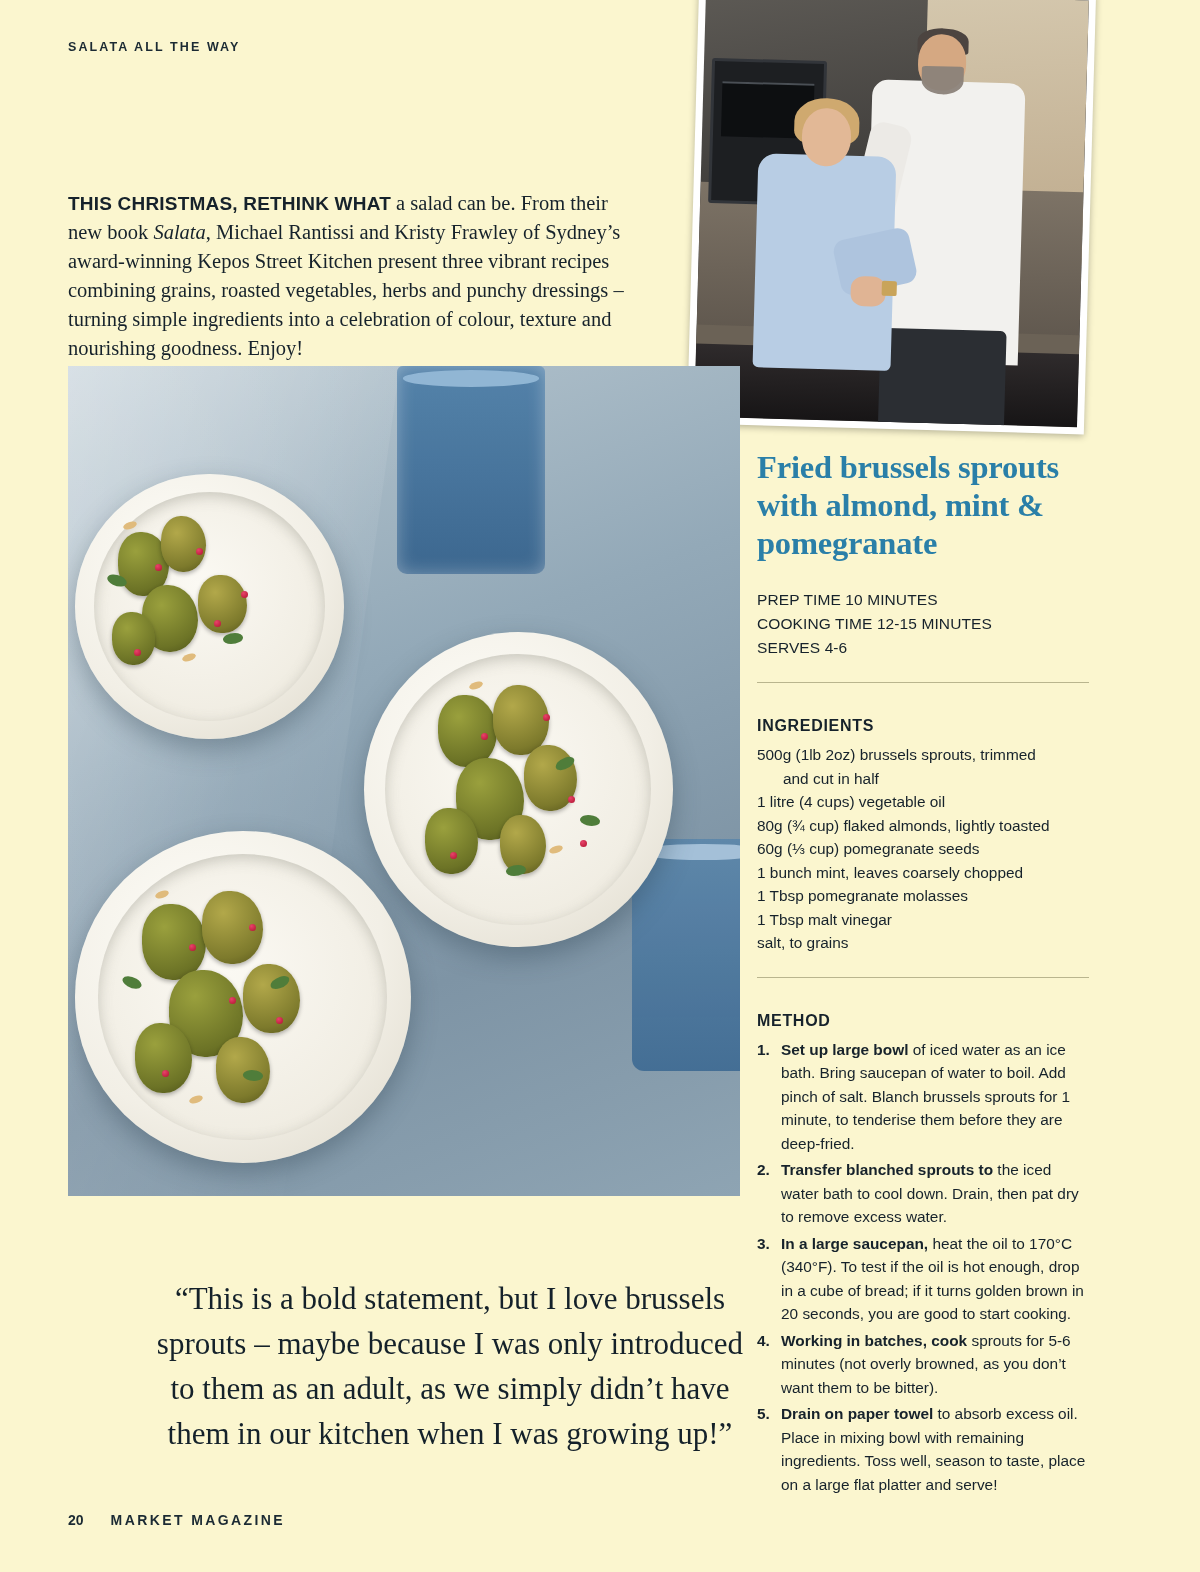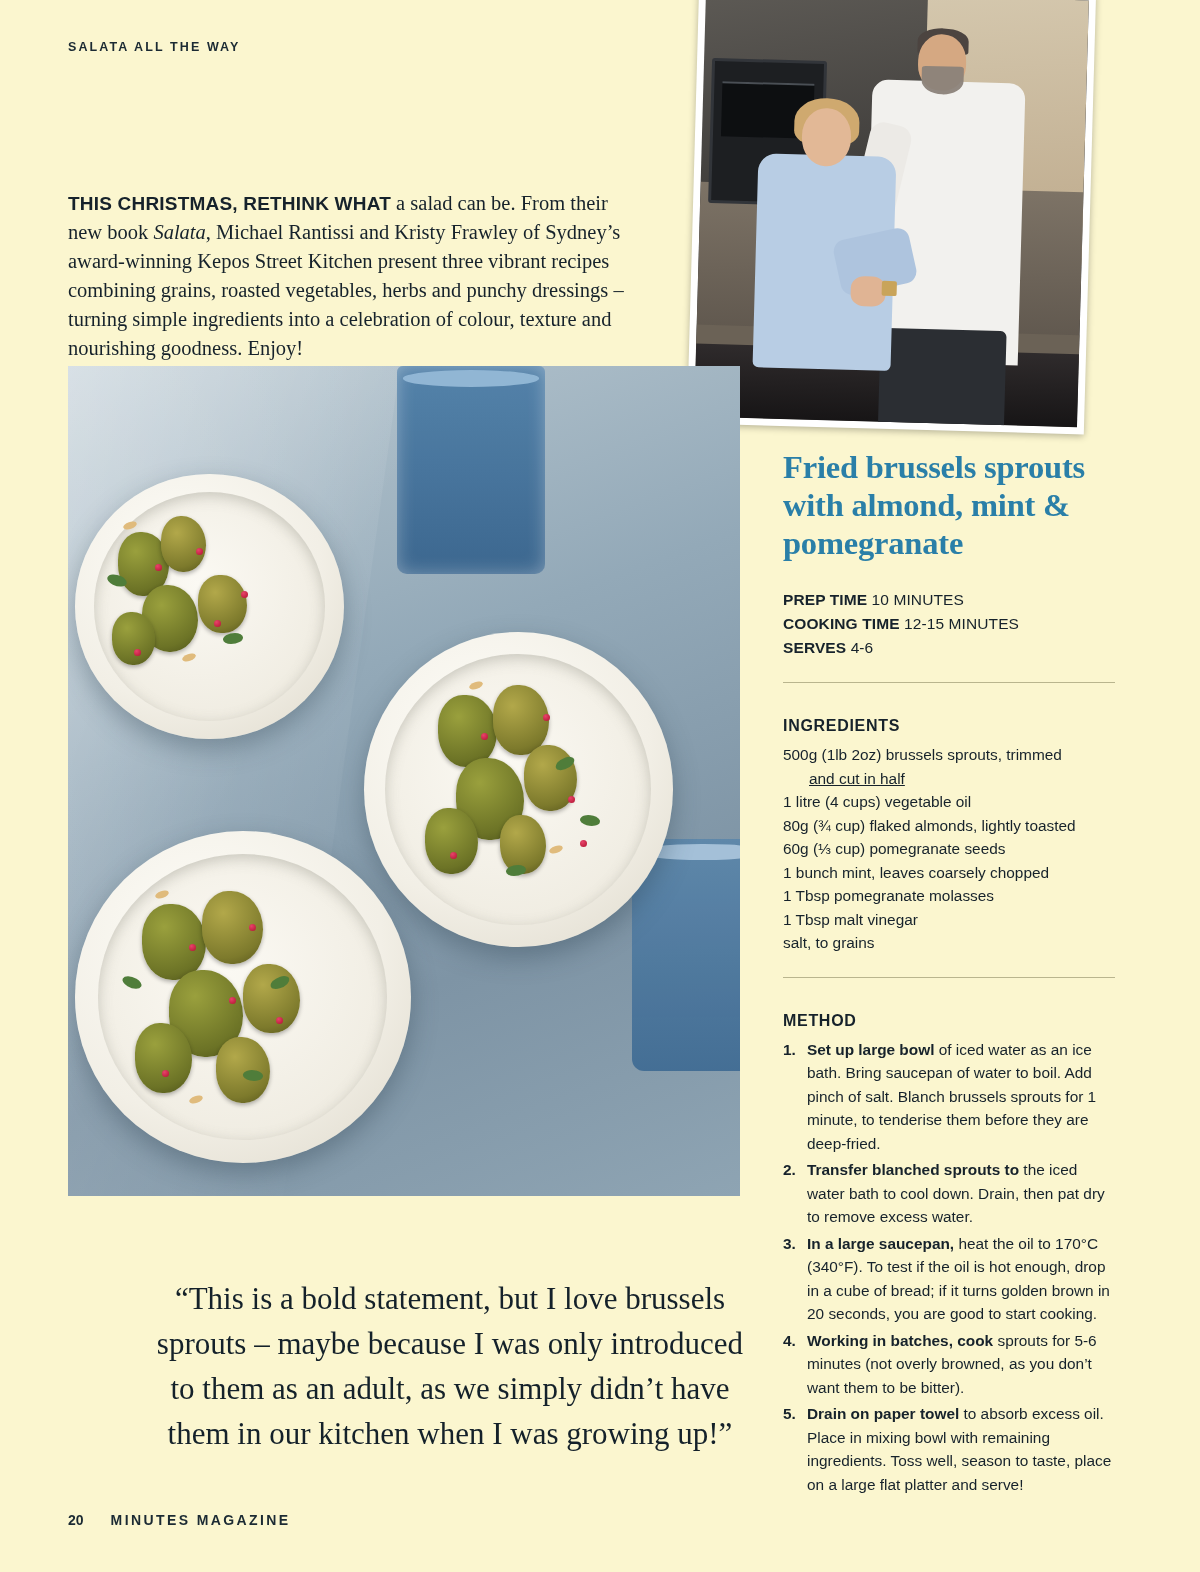--- a/index.html
+++ b/index.html
@@ -211,45 +211,45 @@
     font-size: 14px;
     letter-spacing: 2.4px;
     font-weight: bold;
     color: #1b2a33;
   }
   .folio .num { margin-right: 27px; font-weight: bold; letter-spacing: 0; }
 
   
   .recipe {
     position: absolute;
-    left: 783px;
+    left: 757px;
     top: 448px;
     width: 332px;
     color: #16222b;
   }
   .recipe h1 {
     margin: 0 0 26px 0;
     font-family: "Liberation Serif", serif;
     font-weight: bold;
     font-size: 32.5px;
     line-height: 38px;
     color: #2a7fa8;
     letter-spacing: -0.2px;
   }
   .meta { font-size: 15.5px; line-height: 24px; letter-spacing: .1px; }
-  .meta .k { font-weight: bold; }
+  .meta .k { font-weight: normal; }
   .rule { height: 1px; background: #b9b58e; margin: 22px 0 18px 0; }
   .sec-title {
     font-size: 16px; font-weight: bold; letter-spacing: .7px;
     margin-bottom: 8px;
     margin-top: 34px;
   }
   .ingredients { font-size: 15.4px; line-height: 23.5px; }
   .ingredients div { padding-left: 0; }
-  .ingredients div.cont { padding-left: 26px; text-decoration: underline; }
+  .ingredients div.cont { padding-left: 26px; }
   .method { font-size: 15.4px; line-height: 23.5px; }
   .method .step { display: flex; margin-bottom: 3px; }
   .method .step .n { width: 24px; flex: 0 0 24px; font-weight: bold; }
   .method .step .t { flex: 1; }
   .method .step .t b { font-weight: bold; }
 </style>
 </head>
 <body>
 
 <div class="running-head">SALATA ALL THE WAY</div>
@@ -401,14 +401,14 @@
       <div class="t"><b>Working in batches, cook</b><span> sprouts for 5-6 minutes (not overly browned, as you don’t want them to be bitter).</span></div>
     </div>
     <div class="step">
       <div class="n">5.</div>
       <div class="t"><b>Drain on paper towel</b><span> to absorb excess oil. Place in mixing bowl with remaining ingredients. Toss well, season to taste, place on a large flat platter and serve!</span></div>
     </div>
   </div>
 </div>
 
 <div class="folio">
-  <span class="num">20</span><span>MINUTES MAGAZINE</span>
+  <span class="num">20</span><span>MARKET MAGAZINE</span>
 </div>
 
 </body></html>

